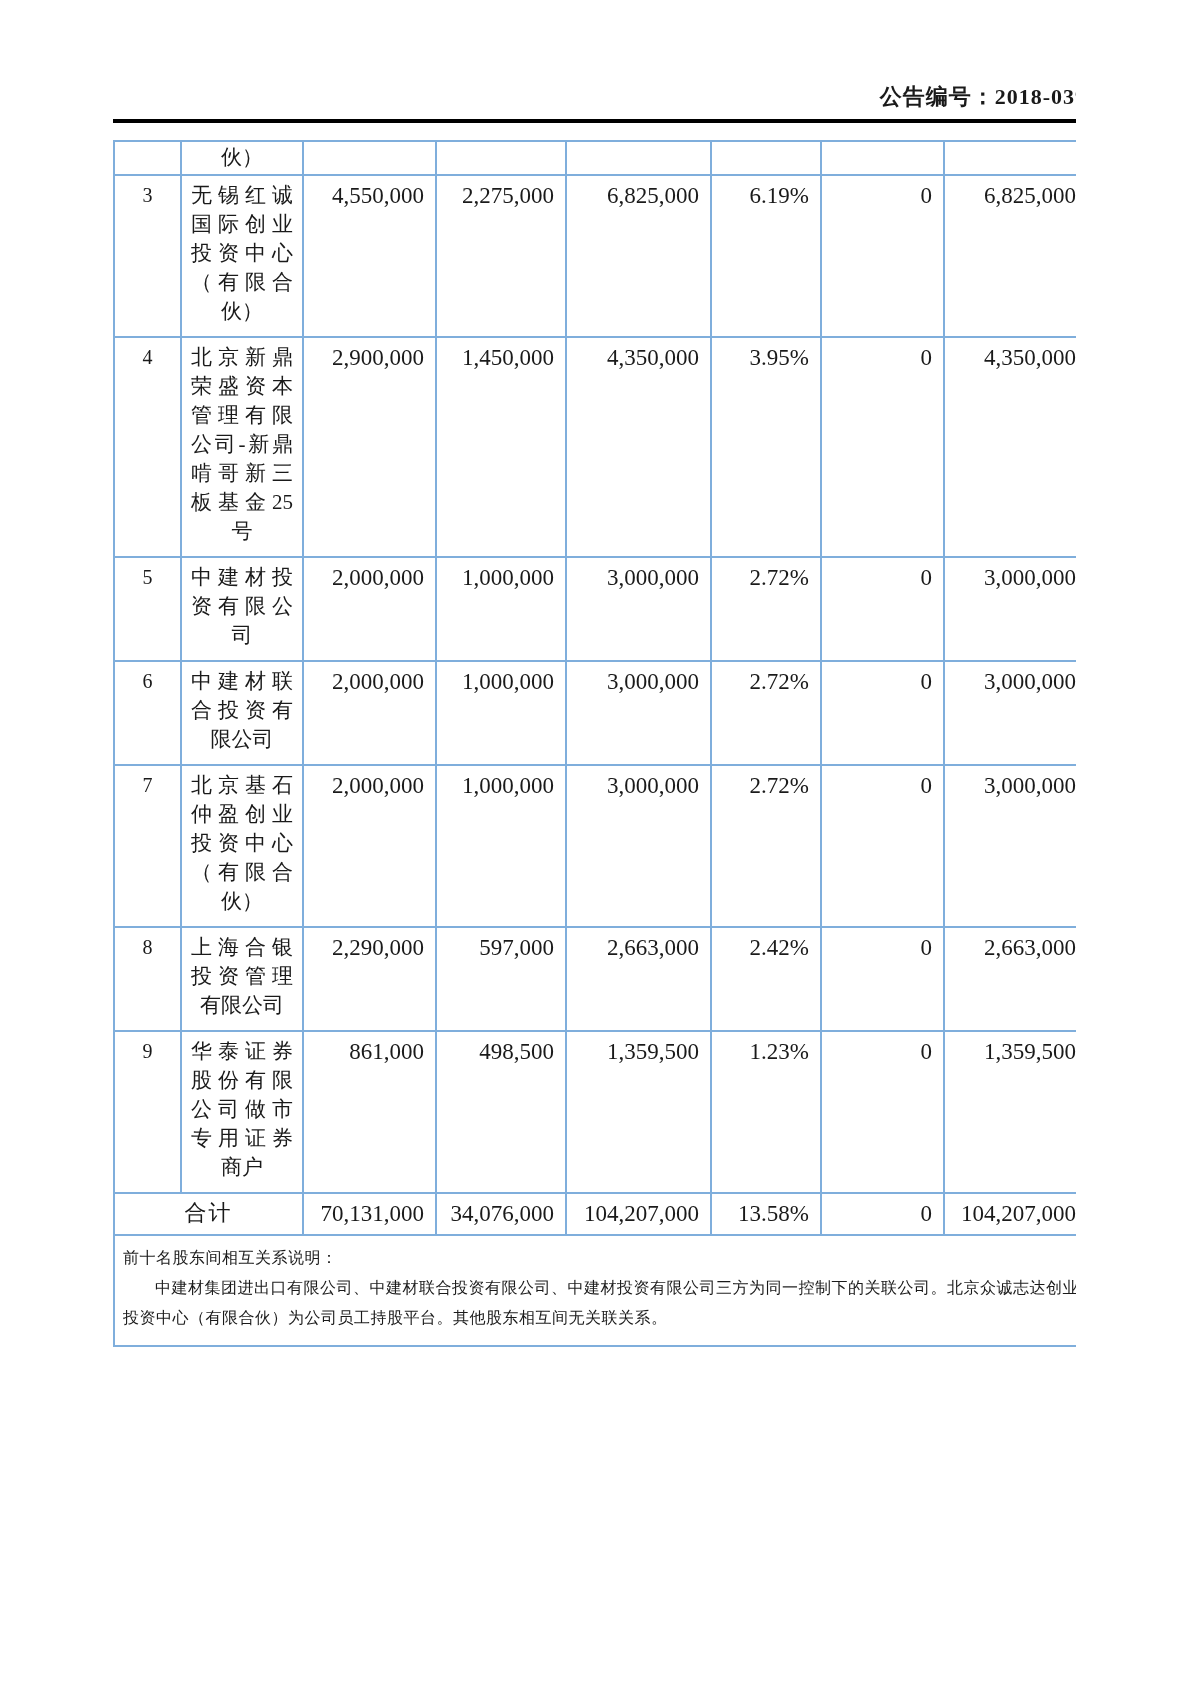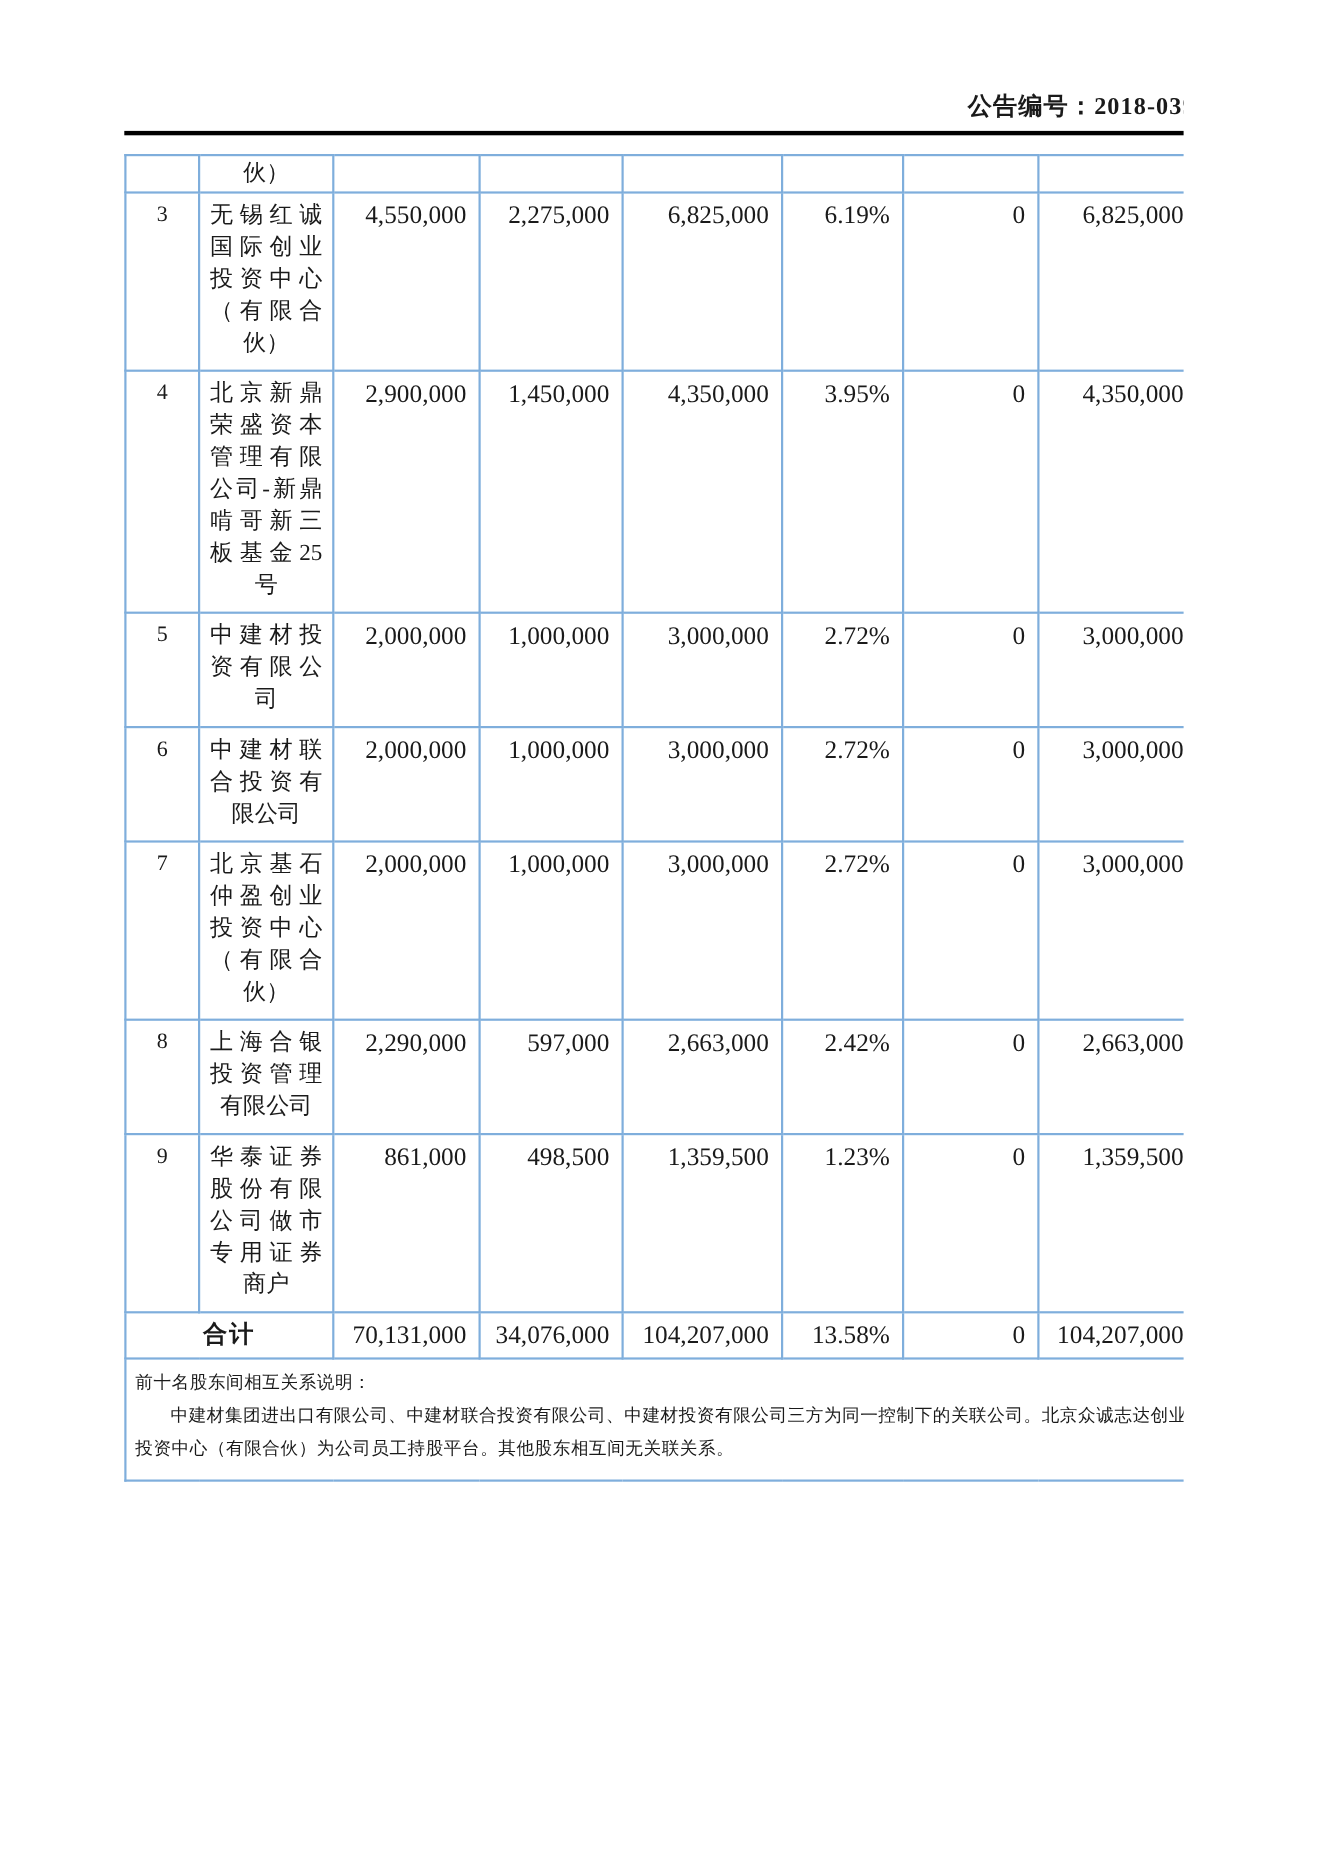--- a/index.html
+++ b/index.html
@@ -66,21 +66,21 @@
     padding: 5px 11px 6px 2px !important;
     white-space: nowrap;
   }
   
   .carryover-row td { height: 30px; }
   .carryover-row .c-name { padding: 1px 9px 2px 9px !important; }
   
   .total-row td { height: 35px; }
   .c-total-label {
     text-align: center;
-    font-weight: bold;
+    font-weight: normal;
     font-size: 22px;
     letter-spacing: 2px;
     line-height: 29px;
     padding: 4px 2px 4px 2px !important;
   }
   
   .c-note {
     font-size: 16px;
     line-height: 30px;
     letter-spacing: 0.5px;

